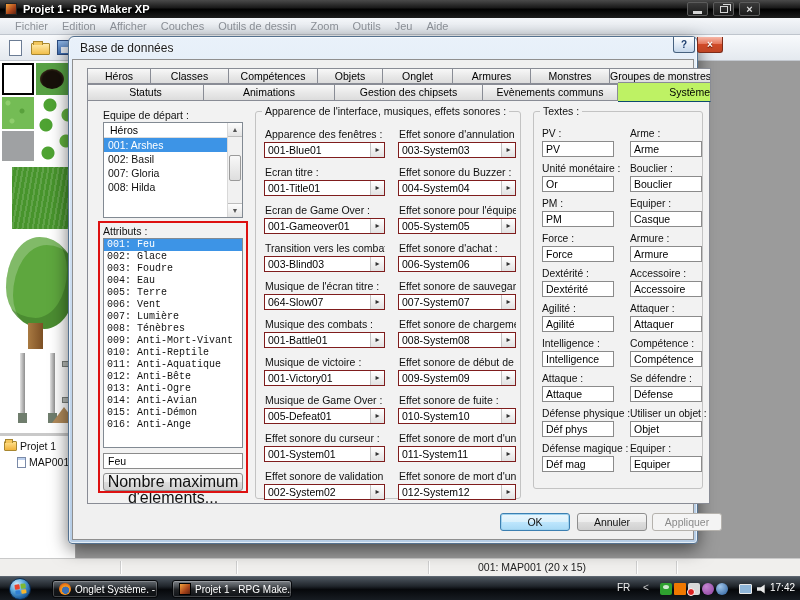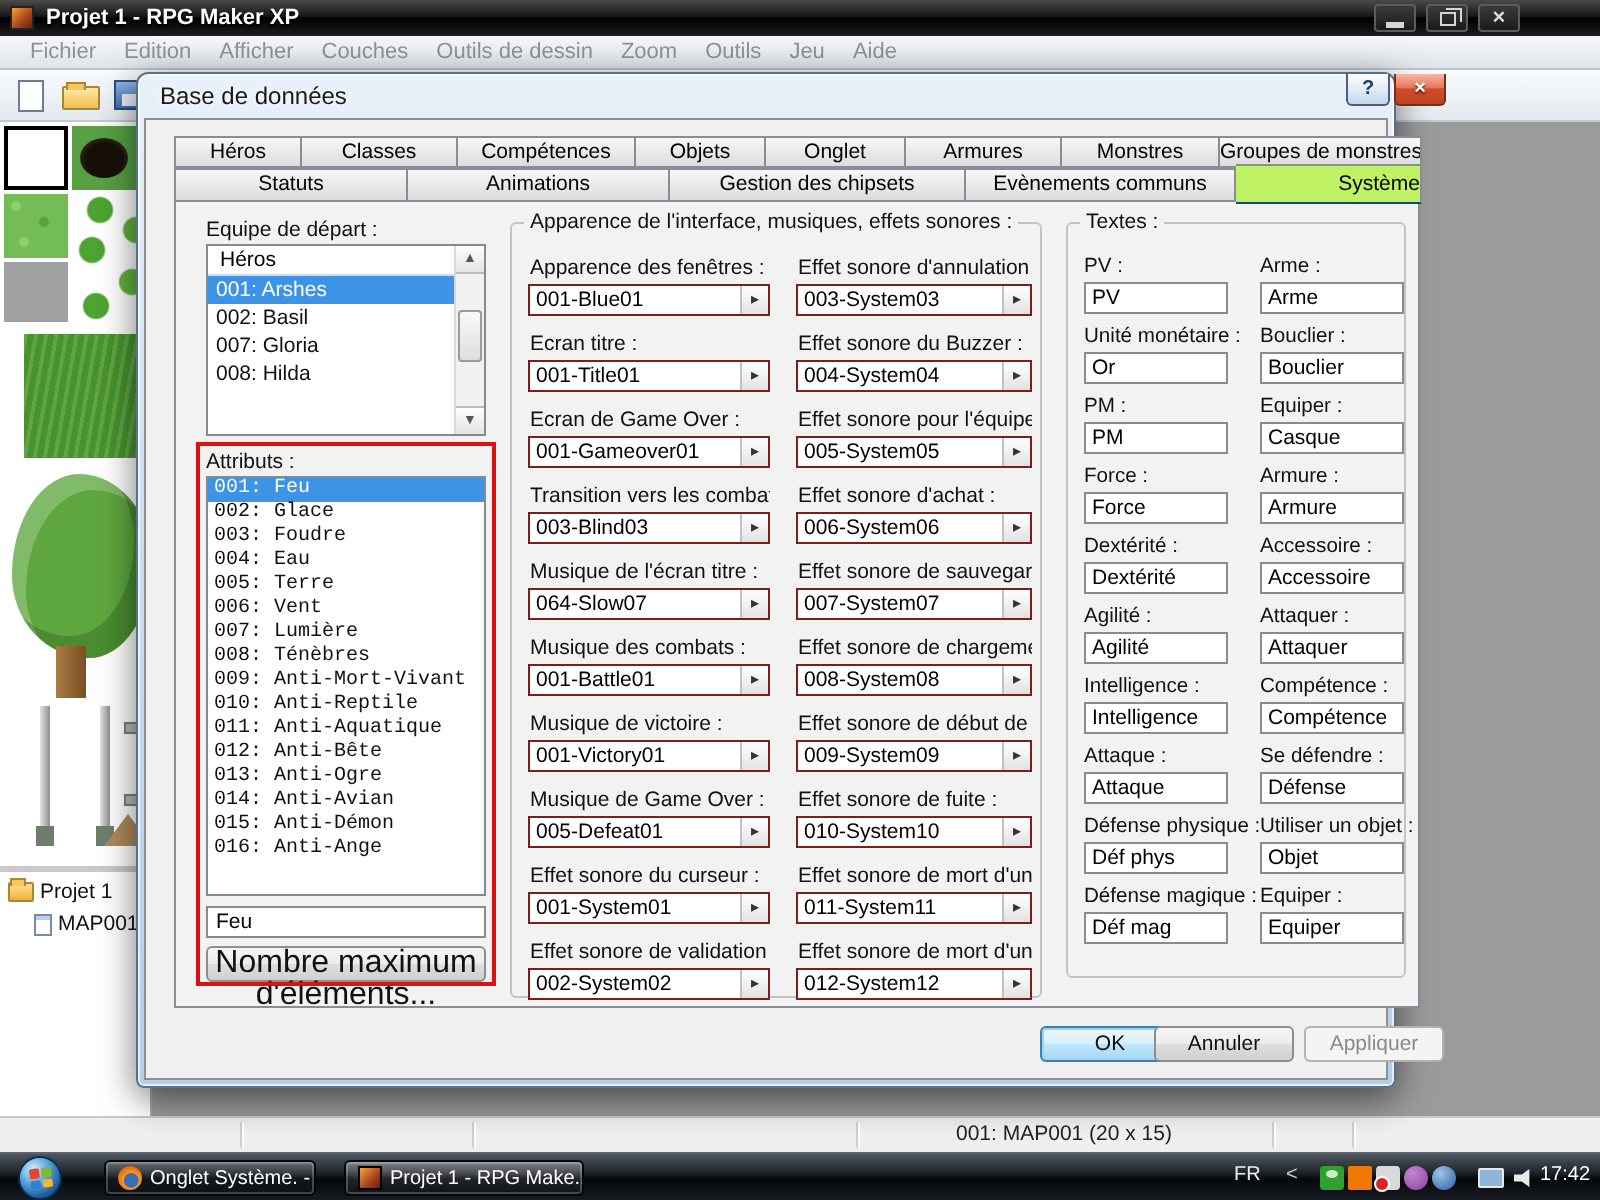--- a/index.html
+++ b/index.html
@@ -164,21 +164,21 @@
   .combo { display:flex; height:16px; background:#fff; border:1px solid #7f1d1d; }
   .cv { flex:1; font-size:10.5px; padding:1px 0 0 3px; white-space:nowrap; overflow:hidden; }
   .ca { width:14px; border-left:1px solid #c2c2c2; background:linear-gradient(#fff,#e2e2e2); color:#333; font-size:8px; line-height:14px; text-align:center; }
 
   .trw { margin-bottom:6px; }
   .tl { font-size:10.3px; color:#111; margin-bottom:2px; white-space:nowrap; }
   .tv { height:16px; width:72px; background:#fff; border:1px solid #8b8b8b; font-size:10.5px; padding:1px 0 0 3px; white-space:nowrap; overflow:hidden; }
 
   .dlgbtn { position:absolute; width:70px; height:18px; border:1px solid #8e8e8e; border-radius:3px;
     background:linear-gradient(#f5f5f5,#ececec 50%,#dedede 50%,#d0d0d0); font-size:10.5px; text-align:center; line-height:16px; color:#111; }
-  .dlgbtn.default { border-color:#3c7fb1; box-shadow:inset 0 0 0 1px #9fd2ef; background:linear-gradient(#eaf6fd,#d9f0fc 50%,#bee6fd 50%,#a7d9f5);margin-left:20px; }
+  .dlgbtn.default { border-color:#3c7fb1; box-shadow:inset 0 0 0 1px #9fd2ef; background:linear-gradient(#eaf6fd,#d9f0fc 50%,#bee6fd 50%,#a7d9f5); }
   .dlgbtn.disabled { color:#8a8a8a; background:#f4f4f4; border-color:#b5b2ad; }
 </style>
 </head>
 <body>
 
 <div id="screen">
 
   <div class="titlebar">
     <div class="app-ico"></div>
     <div class="app-title">Projet 1 - RPG Maker XP</div>

